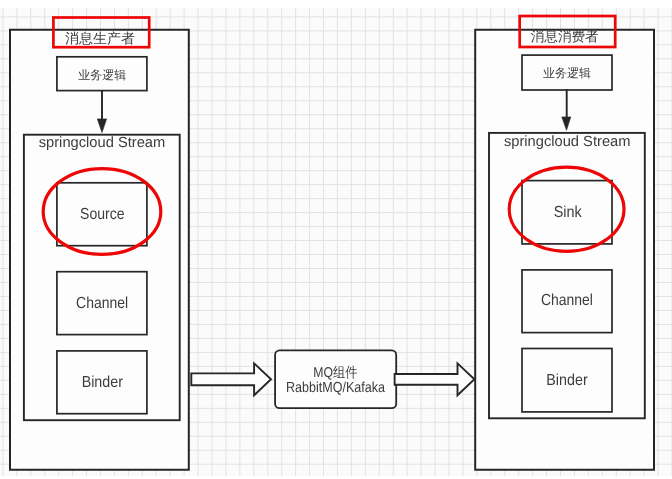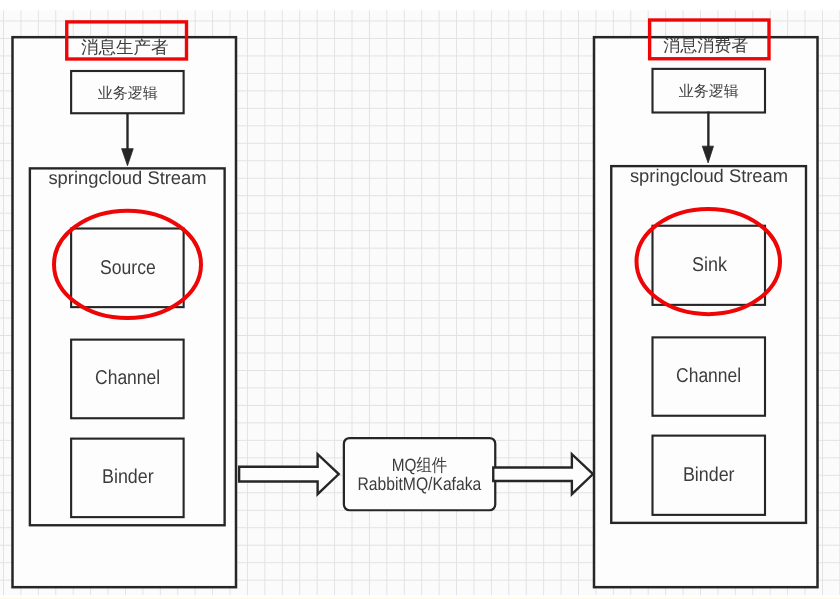--- a/index.html
+++ b/index.html
@@ -1,19 +1,19 @@
 <!DOCTYPE html>
 <html><head>
 <meta charset="utf-8">
 <title>springcloud stream diagram</title>
 <style>
   html,body{margin:0;padding:0;}
   body{width:672px;height:479px;overflow:hidden;background:#fbfbfb;
        font-family:"Liberation Sans",sans-serif;-webkit-font-smoothing:antialiased;text-rendering:geometricPrecision;}
-  #stage{position:relative;width:672px;height:479px;background:#fde047;}
+  #stage{position:relative;width:672px;height:479px;background:#f0abfc;}
   #grid,#art{position:absolute;left:0;top:0;}
   #art{transform:translateZ(0);}
   .lbl{font-family:"Liberation Sans",sans-serif;fill:#3c3c3c;}
 </style>
 </head>
 <body>
 
 <div id="stage">
 
 <svg id="grid" width="672" height="479">

